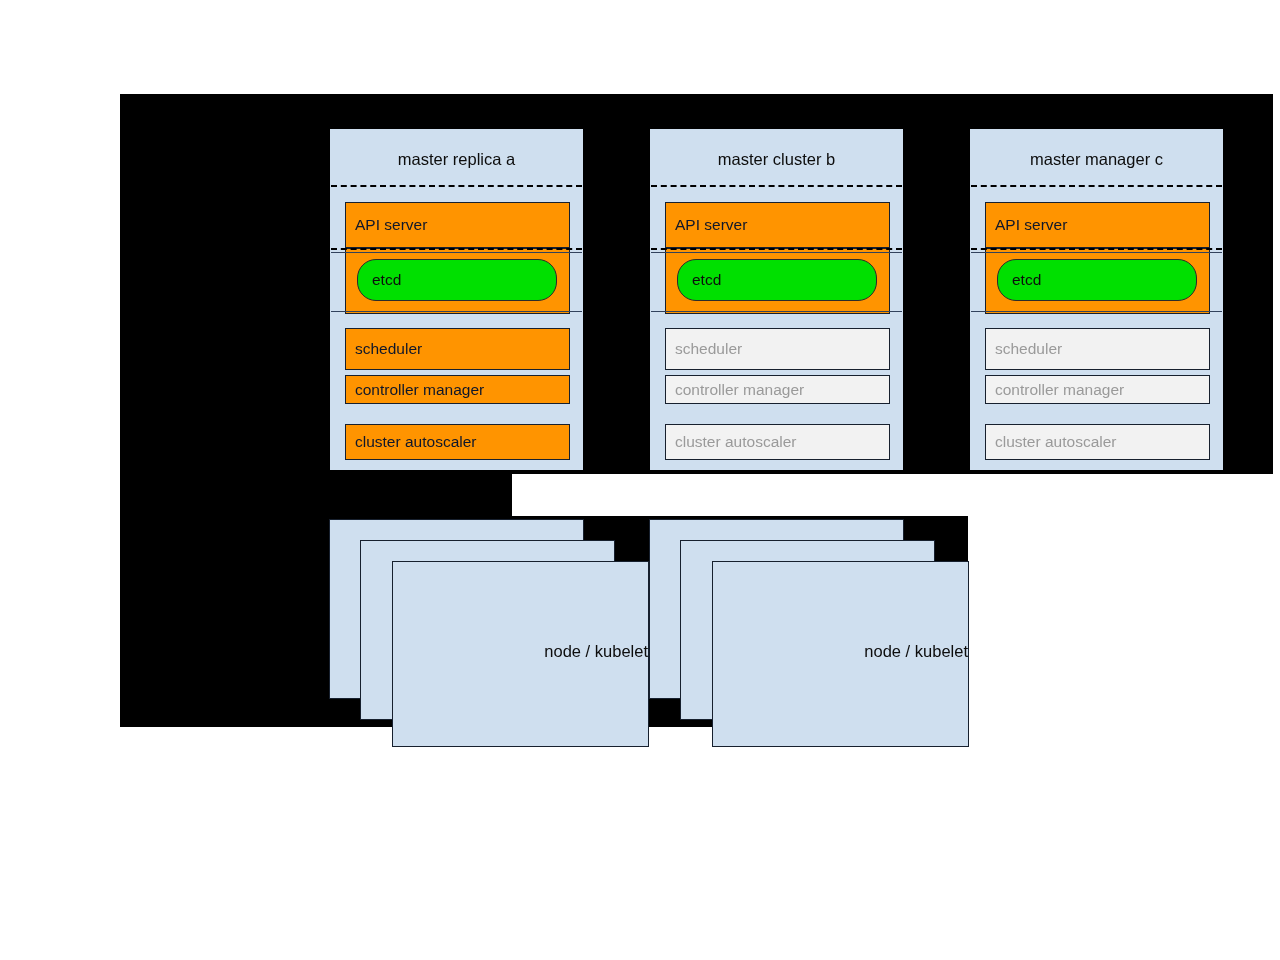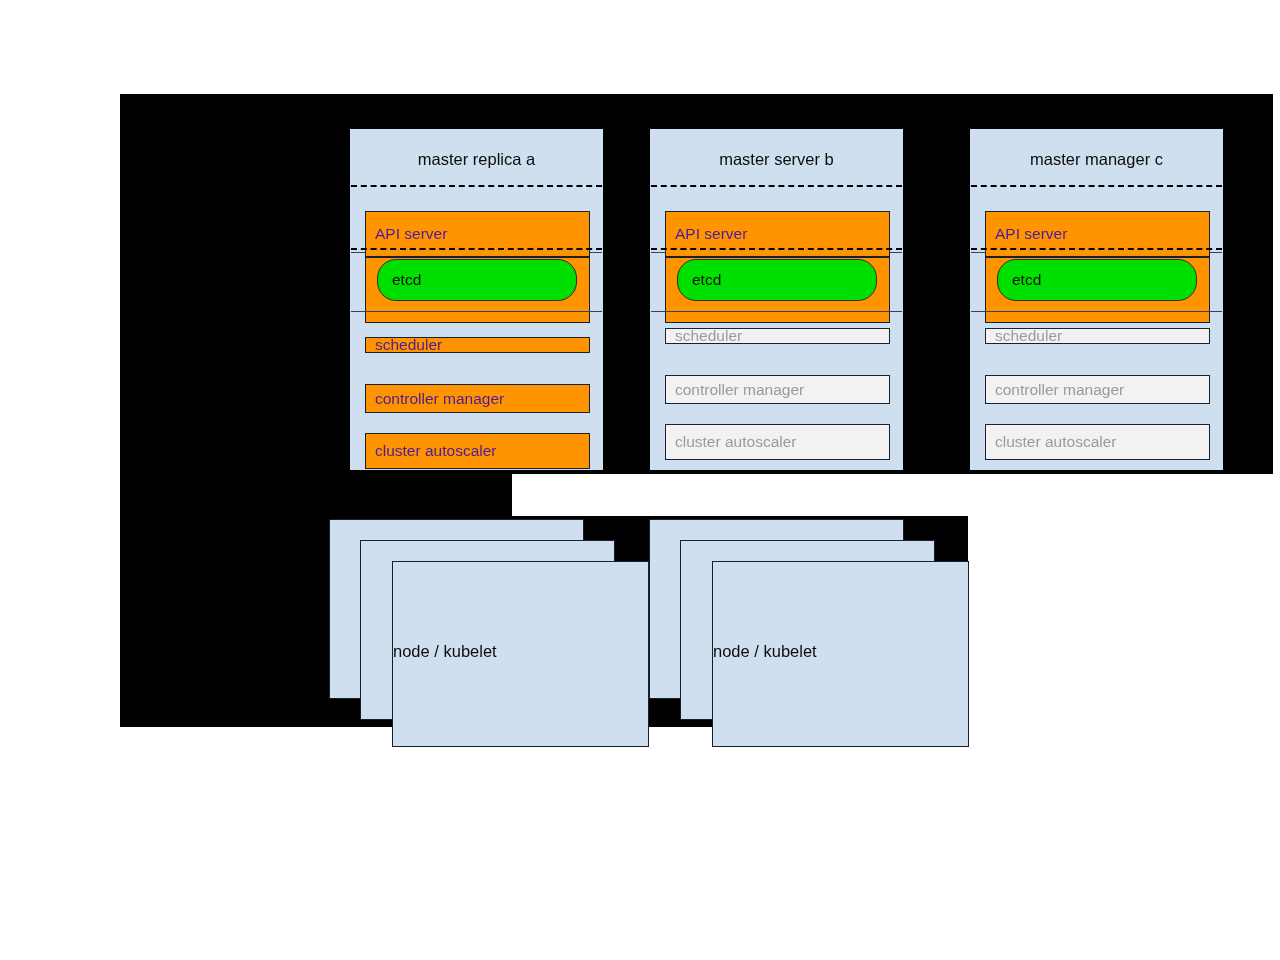--- a/index.html
+++ b/index.html
@@ -33,21 +33,21 @@
   
   .replica {
     position: absolute;
     top: 129px;
     width: 253px;
     height: 341px;
     background: #cfdfef;
     border: 1px solid #cfdfef;
     box-sizing: border-box;
   }
-  #replica-a { left: 350px; }
+  #replica-a { left: 330px; }
   #replica-b { left: 650px; }
   #replica-c { left: 970px; }
 
   .replica-title {
     position: absolute;
     left: 0;
     top: 20px;
     width: 100%;
     text-align: center;
     font-size: 16.5px;
@@ -79,27 +79,27 @@
     position: absolute;
     left: 14px;
     width: 225px;
     box-sizing: border-box;
     border: 1px solid #17202e;
     font-size: 15.5px;
     display: flex;
     align-items: center;
     padding-left: 9px;
   }
-  .pill.active   { background: #ff9400; color: #4c1d95; margin-top: 9px; }
+  .pill.active   { background: #ff9400; color: #0f172a; }
   .pill.inactive { background: #f2f2f2; color: #9a9a9a; }
 
   .pill-apiserver { top: 72px;  height: 46px; }
   
   .pill-etcdhost  { top: 118px; height: 66px; padding-left: 0; }
-  .pill-scheduler { top: 198px; height: 16px; }
+  .pill-scheduler { top: 198px; height: 42px; }
   .pill-ctrlmgr   { top: 245px; height: 29px; }
   .pill-autoscale { top: 294px; height: 36px; }
 
   .etcd-box {
     position: absolute;
     left: 26px;
     top: 129px;
     width: 200px;
     height: 42px;
     box-sizing: border-box;
@@ -128,21 +128,21 @@
   }
   .node-card.back   { left: 0px;  top: 0px;  }
   .node-card.middle { left: 31px; top: 21px; }
   .node-card.front  { left: 63px; top: 42px; width: 257px; height: 186px; }
 
   .node-label {
     position: absolute;
     left: 0;
     top: 80px;
     width: 100%;
-    text-align: left;
+    text-align: right;
     font-size: 16.5px;
     color: #0d0d0d;
   }
 </style>
 </head>
 <body>
 
 <div id="canvas">
 
   <div class="slab" id="slab-masters"></div>
@@ -162,21 +162,21 @@
     <div class="dash-sep dash-mid"></div>
 
     <div class="etcd-box">etcd</div>
 
     <div class="pill active pill-scheduler">scheduler</div>
     <div class="pill active pill-ctrlmgr">controller manager</div>
     <div class="pill active pill-autoscale">cluster autoscaler</div>
   </div>
 
   <div class="replica" id="replica-b">
-    <div class="replica-title">master server b</div>
+    <div class="replica-title">master cluster b</div>
 
     <div class="dash-sep dash-top"></div>
 
     <div class="pill active pill-etcdhost"></div>
     <div class="solid-rule rule-upper"></div>
     <div class="solid-rule rule-lower"></div>
 
     <div class="pill active pill-apiserver">API server</div>
     <div class="dash-sep dash-mid"></div>
 

